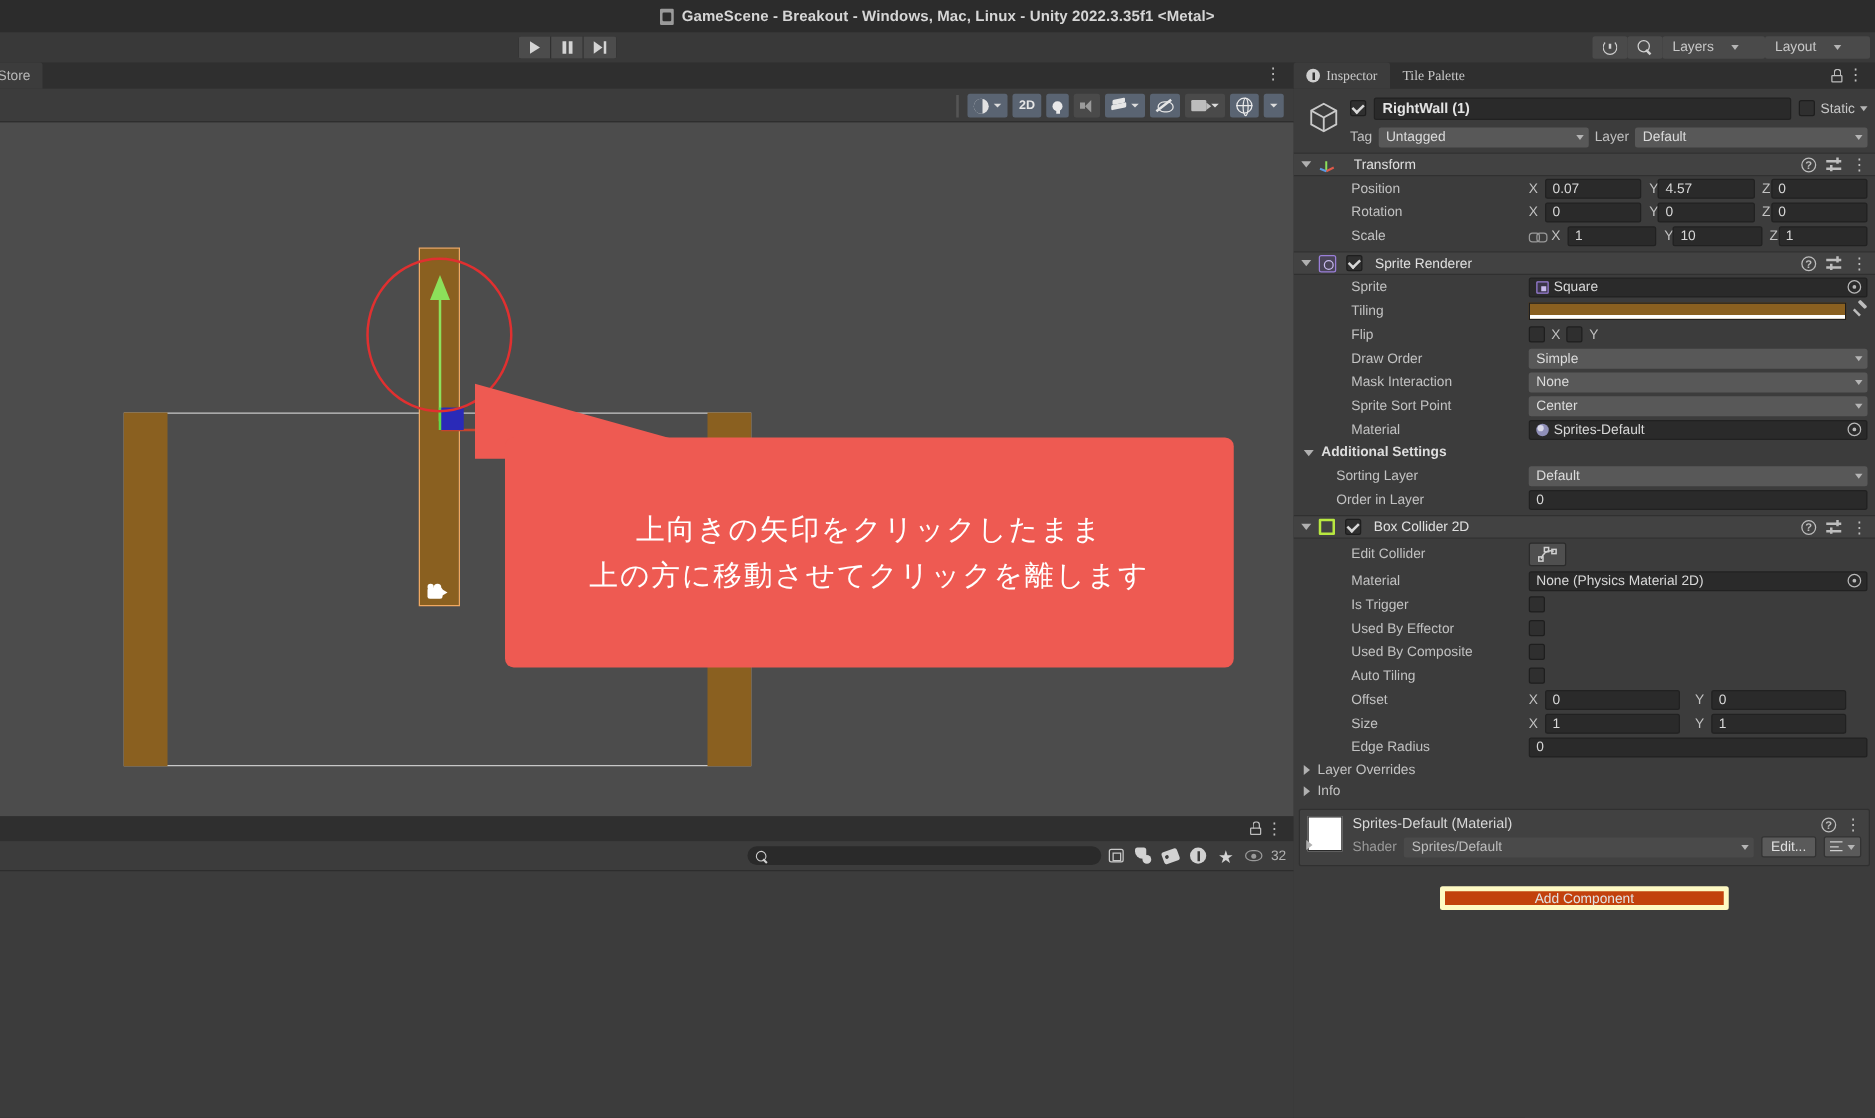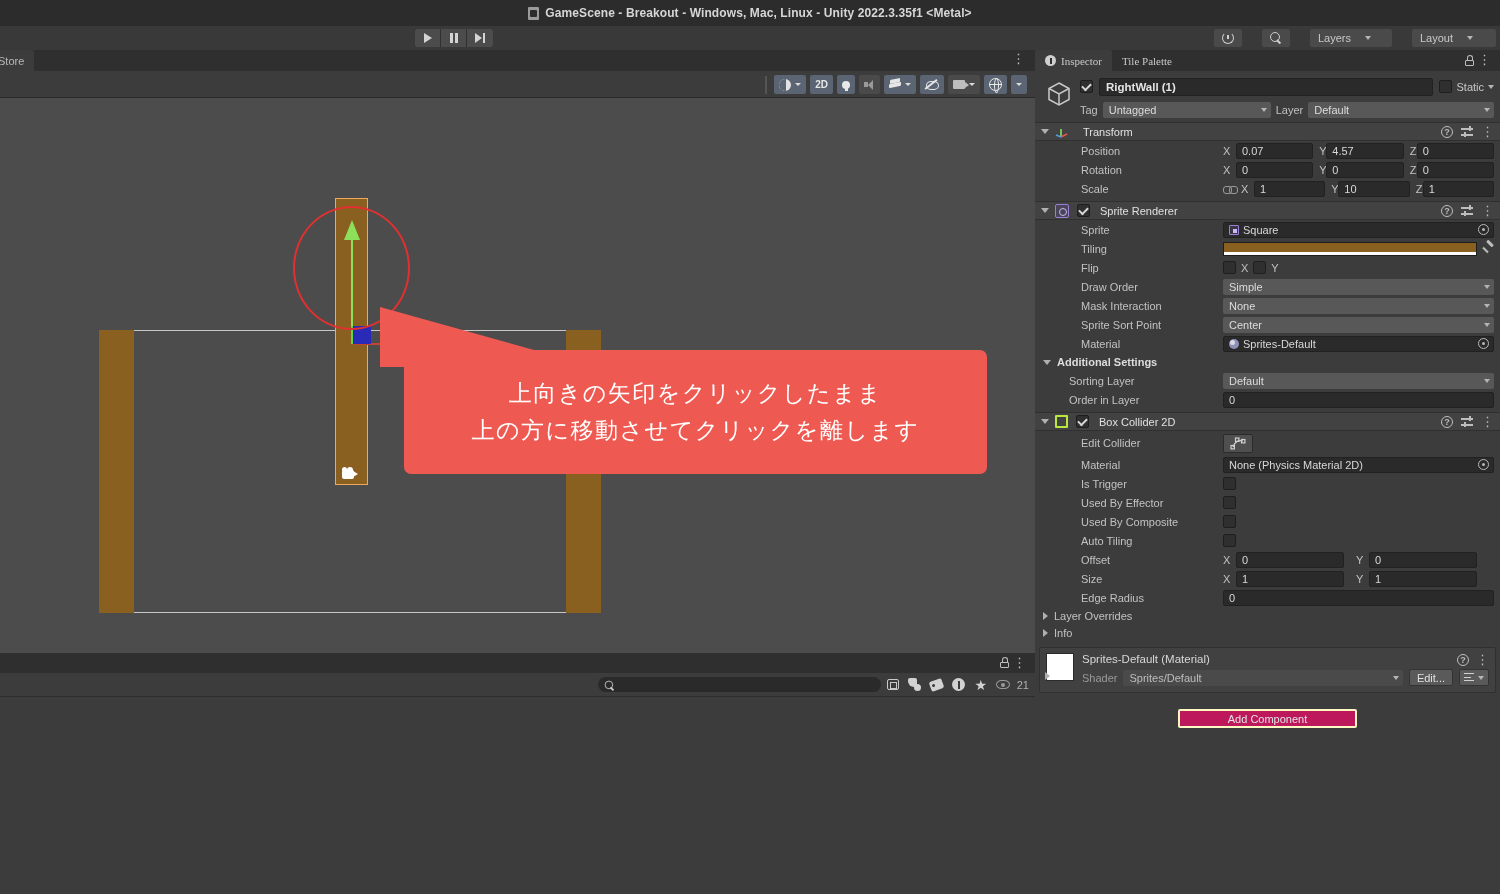--- a/index.html
+++ b/index.html
@@ -43,21 +43,21 @@
     background:#4c4c4c; border-right:1px solid #303030;
   }
   .play-btn:last-child{ border-right:none; }
   .glyph-play{ width:0;height:0;border-left:8px solid #d4d4d4;border-top:5px solid transparent;border-bottom:5px solid transparent; }
   .glyph-pause{ display:flex; gap:2px; }
   .glyph-pause i{ display:block;width:3px;height:10px;background:#d4d4d4; }
   .glyph-step{ display:flex; align-items:center; gap:1px; }
   .glyph-step .tri{ width:0;height:0;border-left:7px solid #d4d4d4;border-top:5px solid transparent;border-bottom:5px solid transparent; }
   .glyph-step .bar{ width:2px;height:10px;background:#d4d4d4; }
 
-  .tb-right { position:absolute; right:4px; top:3px; display:flex; align-items:center; gap:20px; }
+  .tb-right { position:absolute; right:4px; top:3px; display:flex; align-items:center; gap:0; }
   .tb-sq {
     height:18px; min-width:28px; background:#4a4a4a; border-radius:2px;
     display:flex; align-items:center; justify-content:center; padding:0 6px;
   }
   .tb-drop {
     height:18px; background:#4a4a4a; border-radius:2px; display:flex; align-items:center;
     padding:0 4px 0 8px; gap:14px; color:#c8c8c8; font-size:11px;
   }
   .tb-drop.layers{ min-width:82px; }
   .tb-drop.layout{ min-width:84px; }
@@ -158,21 +158,21 @@
   .giz-sq { position:absolute; left:353px; top:228px; width:18px; height:18px; background:#2a2ab8; }
   .giz-sq-edge{ position:absolute; left:351px; top:228px; width:3px; height:18px; background:#5fd94a; }
 
   
   .anno-circle {
     position:absolute; left:293px; top:108px; width:117px; height:124px;
     border:2.2px solid #e03030; border-radius:50%;
   }
   
   .callout {
-    position:absolute; left:404px; top:252px; width:583px; height:124px;
+    position:absolute; left:404px; top:252px; width:583px; height:184px;
     background:#ee5a52; border-radius:7px;
     display:flex; flex-direction:column; align-items:center; justify-content:center;
     gap:6px;
   }
   .callout-line {
     color:#ffffff; font-size:23px; font-weight:500; letter-spacing:1.5px;
     font-family:"DejaVu Sans", sans-serif;
   }
   .callout-tail {
     position:absolute; left:380px; top:195px; width:0; height:0;
@@ -367,21 +367,21 @@
   }
   .btn-edit { height:17px;background:#5a5a5a;border:1px solid #333;border-radius:2px;padding:0 7px;display:flex;align-items:center;color:#e0e0e0;font-size:11px; }
   .btn-list { height:17px;background:#5a5a5a;border:1px solid #333;border-radius:2px;padding:0 4px;display:flex;align-items:center;gap:4px; }
   .ico-listglyph{ width:10px;height:9px;position:relative; }
   .ico-listglyph i{position:absolute;left:0;width:10px;height:1.4px;background:#d0d0d0;}
   .mat-help { position:absolute; right:6px; top:6px; display:flex; gap:7px; align-items:center; }
   .mat-tri { position:absolute; left:5px; bottom:12px; }
 
   .add-comp-wrap { display:flex; justify-content:center; margin-top:16px; }
   .add-comp-btn {
-    width:179px; height:19px; background:#be185d; border:2px solid #fef9c3; border-radius:2px;
+    width:231px; height:19px; background:#c2410c; border:4px solid #fef9c3; border-radius:2px;
     display:flex; align-items:center; justify-content:center; color:#e2e2e2; font-size:11px;
   }
 </style>
 </head>
 <body>
 
 <div class="app">
 
   <div class="titlebar">
     <div class="tb-inner">
@@ -516,21 +516,21 @@
     <span class="proj-ico">
         <span class="pi-tag"></span>
       </span>
     <span class="proj-ico">
         <span class="pi-warn"></span>
       </span>
     <span class="proj-ico pi-star">★</span>
     <span class="proj-ico">
         <span class="pi-eye"></span>
       </span>
-    <span class="proj-count">21</span>
+    <span class="proj-count">32</span>
   </div>
   <div class="proj-search" title="">
     <span class="ico-search"></span>
   </div>
   <div class="projBody"></div>
 
   <div class="inspector">
 
     <div class="insp-tabbar">
       <div class="insp-tab active">

